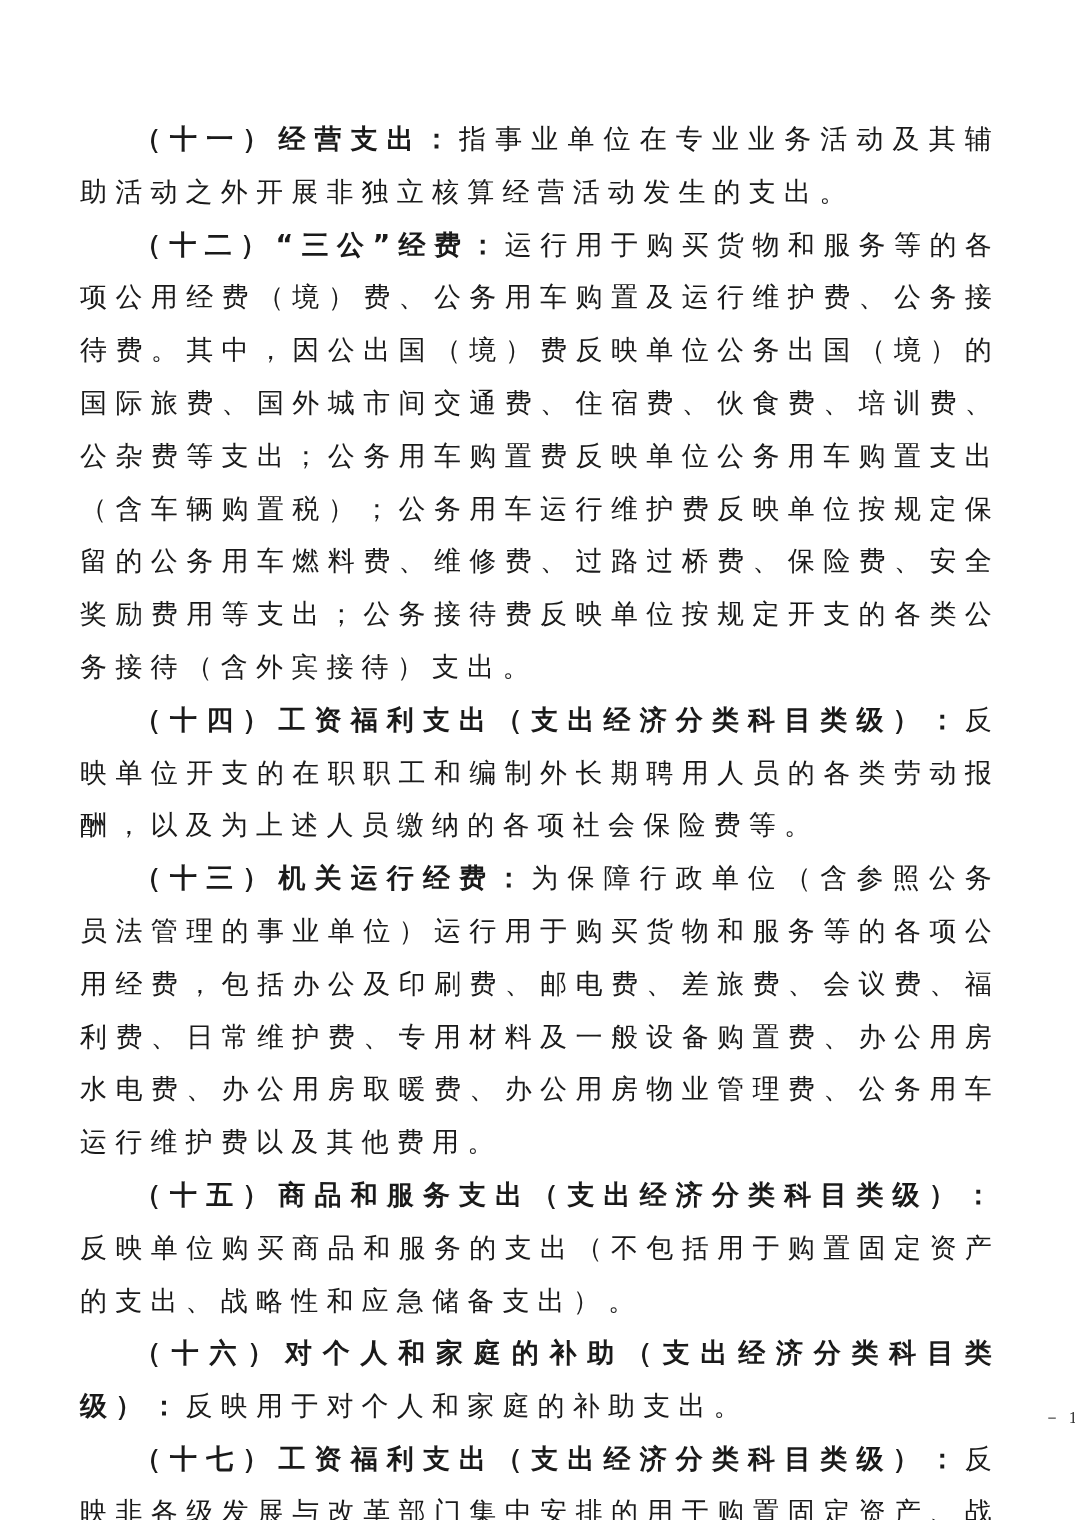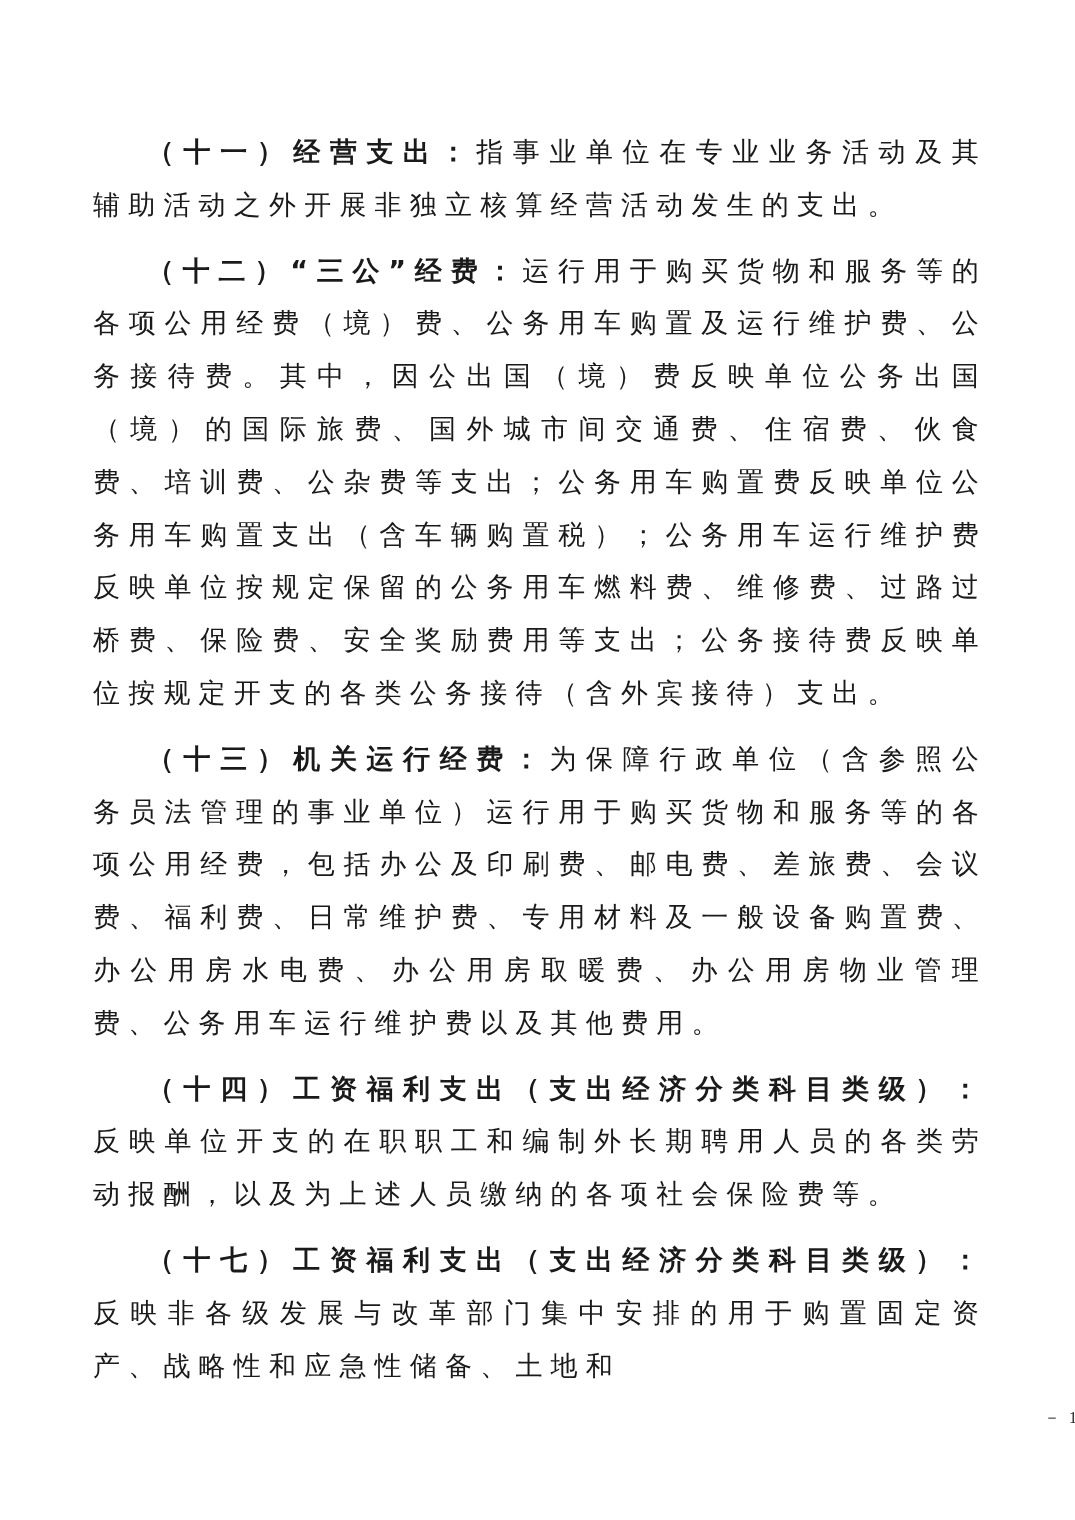--- a/index.html
+++ b/index.html
@@ -8,21 +8,21 @@
       position: absolute;
       left: 80px;
       top: 113px;
       width: 920px;
       font-family: "DejaVu Serif", "Liberation Serif", serif;
       font-size: 27px;
       color: #1a1a1a;
       line-height: 52.8px;
     }
     .para {
-      margin: 13px;
+      margin: 0;
       text-indent: 2em;
       text-align: justify;
       text-align-last: left;
       letter-spacing: 8.2px;
     }
     .para .term {
       font-weight: bold;
       font-family: "DejaVu Sans", "Liberation Sans", sans-serif;
     }
     .page-number {
@@ -37,18 +37,20 @@
       letter-spacing: 2px;
       padding-left: 24px;
     }
   </style>
 </head>
 <body>
 
 <div class="page">
   <p class="para"><span class="term">（十一）经营支出：</span><span>指事业单位在专业业务活动及其辅助活动之外开展非独立核算经营活动发生的支出。</span></p>
   <p class="para"><span class="term">（十二）“三公”经费：</span><span>运行用于购买货物和服务等的各项公用经费（境）费、公务用车购置及运行维护费、公务接待费。其中，因公出国（境）费反映单位公务出国（境）的国际旅费、国外城市间交通费、住宿费、伙食费、培训费、公杂费等支出；公务用车购置费反映单位公务用车购置支出（含车辆购置税）；公务用车运行维护费反映单位按规定保留的公务用车燃料费、维修费、过路过桥费、保险费、安全奖励费用等支出；公务接待费反映单位按规定开支的各类公务接待（含外宾接待）支出。</span></p>
+  <p class="para"><span class="term">（十四）工资福利支出（支出经济分类科目类级）：</span><span>反映单位开支的在职职工和编制外长期聘用人员的各类劳动报酬，以及为上述人员缴纳的各项社会保险费等。</span></p>
   <p class="para"><span class="term">（十三）机关运行经费：</span><span>为保障行政单位（含参照公务员法管理的事业单位）运行用于购买货物和服务等的各项公用经费，包括办公及印刷费、邮电费、差旅费、会议费、福利费、日常维护费、专用材料及一般设备购置费、办公用房水电费、办公用房取暖费、办公用房物业管理费、公务用车运行维护费以及其他费用。</span></p>
-  <p class="para"><span class="term">（十四）工资福利支出（支出经济分类科目类级）：</span><span>反映单位开支的在职职工和编制外长期聘用人员的各类劳动报酬，以及为上述人员缴纳的各项社会保险费等。</span></p>
+  <p class="para"><span class="term">（十五）商品和服务支出（支出经济分类科目类级）：</span><span>反映单位购买商品和服务的支出（不包括用于购置固定资产的支出、战略性和应急储备支出）。</span></p>
+  <p class="para"><span class="term">（十六）对个人和家庭的补助（支出经济分类科目类级）：</span><span>反映用于对个人和家庭的补助支出。</span></p>
   <p class="para"><span class="term">（十七）工资福利支出（支出经济分类科目类级）：</span><span>反映非各级发展与改革部门集中安排的用于购置固定资产、战略性和应急性储备、土地和</span></p>
 </div>
 
 <div class="page-number">－ 10 －</div>
 
 </body></html>

